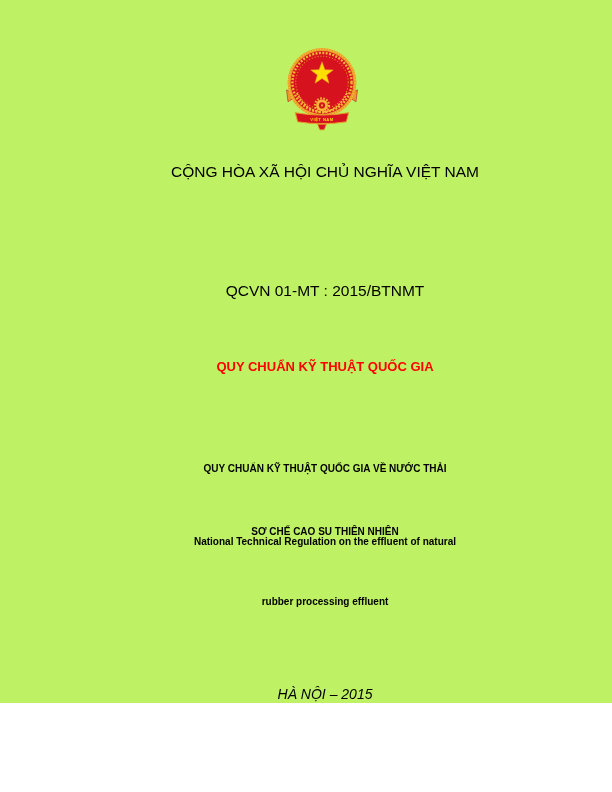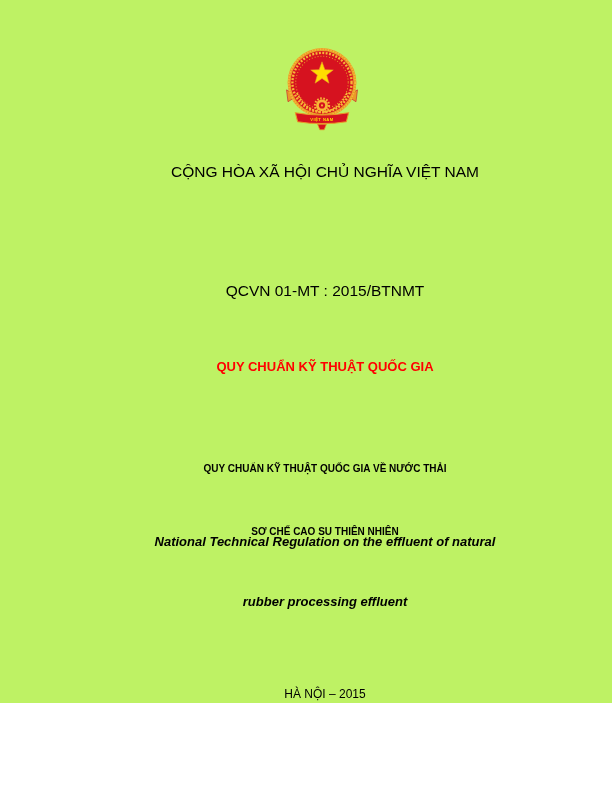--- a/index.html
+++ b/index.html
@@ -16,22 +16,22 @@
     position: absolute;
     left: 38px;
     right: 0;
     text-align: center;
     white-space: pre-wrap;
   }
   .republic-line   { top: 162px; font-size: 15.5px; line-height: 19px; font-weight: 400; }
   .code-line       { top: 281px; font-size: 15.5px; line-height: 19px; font-weight: 400; }
   .red-heading     { top: 357px; font-size: 13px; line-height: 19px; font-weight: 700; color: #FF0000; }
   .vn-title        { top: 416px; font-size: 10px; line-height: 21px; font-weight: 700; }
-  .en-title        { top: 492px; font-size: 13px; line-height: 20px; font-weight: 700; font-style: italic; }
-  .footer-line     { top: 686px; font-size: 12px;  line-height: 16px; font-weight: 400; }
+  .en-title        { top: 492px; font-size: 10px; line-height: 20px; font-weight: 700; }
+  .footer-line     { top: 686px; font-size: 14px;  line-height: 16px; font-weight: 400; font-style: italic; }
   .emblem-wrap {
     position: absolute;
     top: 47px;
     left: 285px;
     width: 74px;
     height: 85px;
   }
   .emblem-wrap svg { display: block; width: 100%; height: 100%; }
 </style>
 </head>

